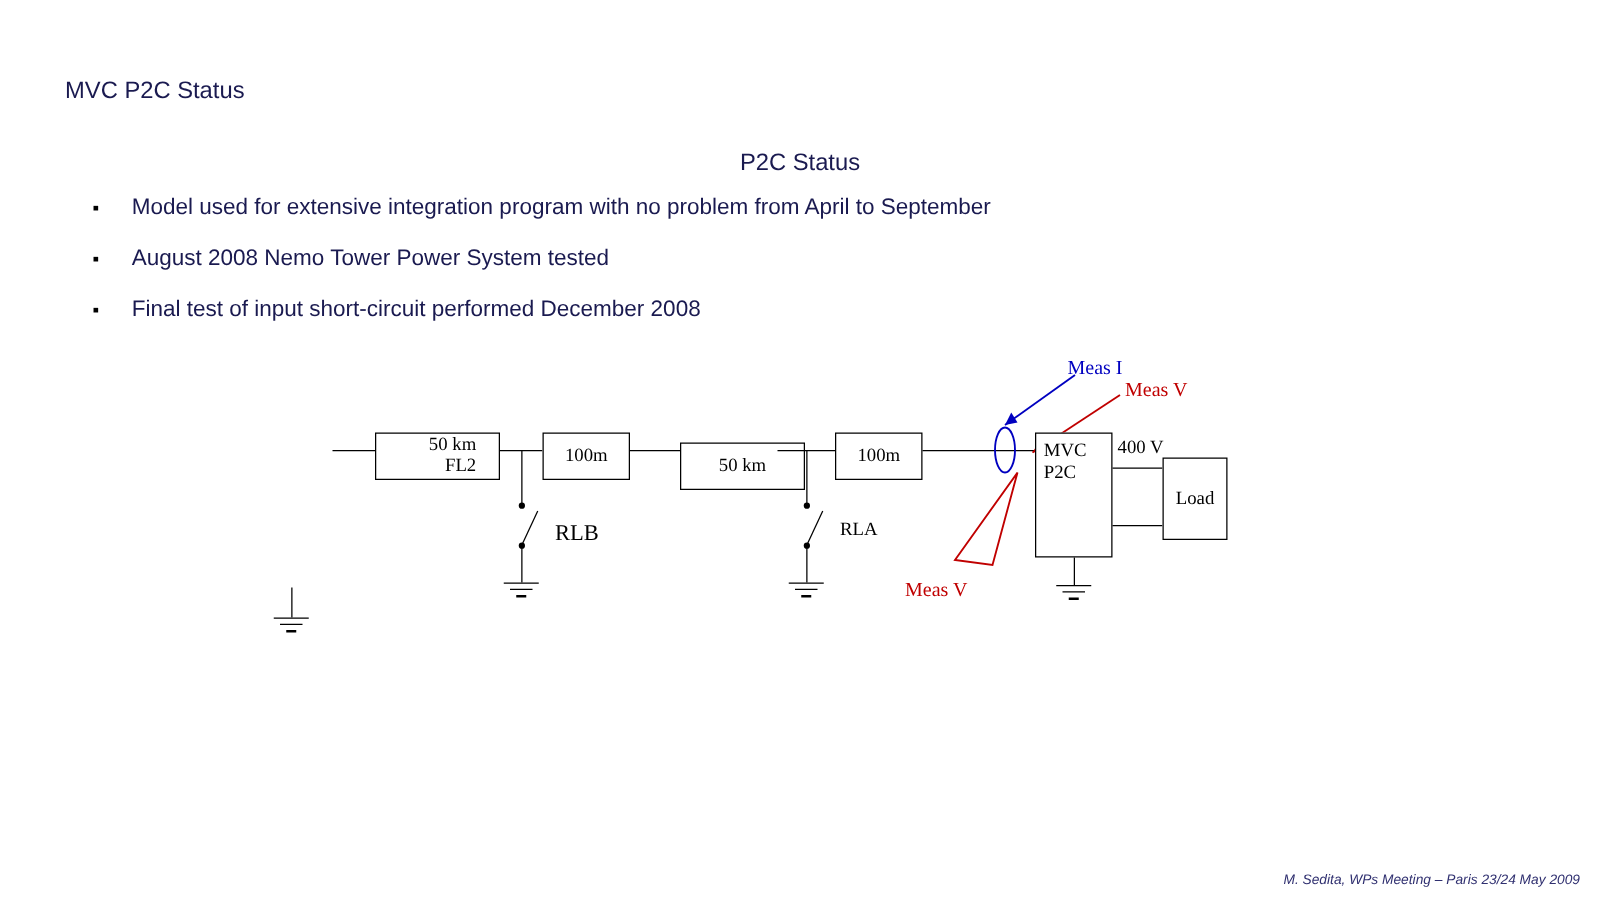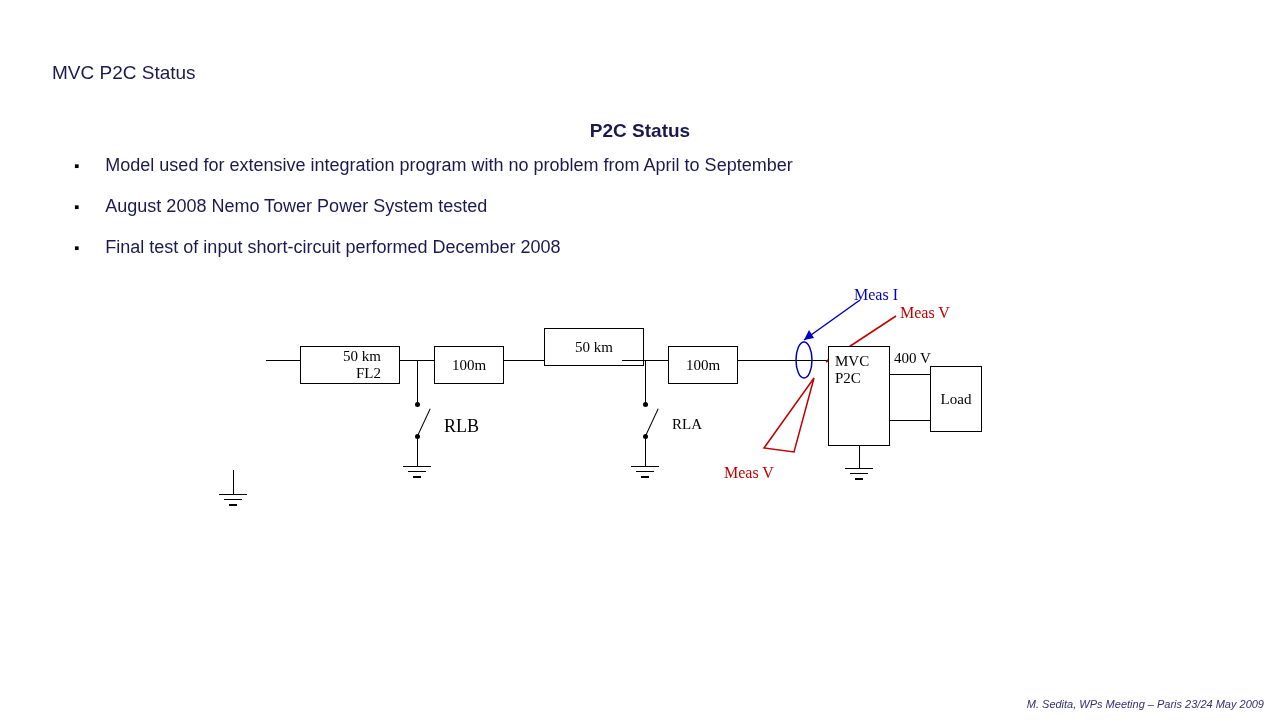--- a/index.html
+++ b/index.html
@@ -1,17 +1,17 @@
 <!DOCTYPE html>
 <html><head>
 <meta charset="utf-8">
 <style>
   html,body{margin:0;padding:0;font-family:"Trebuchet MS",Verdana,sans-serif;color:#202060;background:#fff;width:1280px;height:720px;position:relative}
   .page-title{position:absolute;left:52px;top:62px;font-size:19px;font-weight:normal;color:#1a1a50}
-  .subtitle{position:absolute;left:0;right:0;top:120px;text-align:center;font-size:19px;font-weight:bold;color:#1a1a50}
+  .subtitle{position:absolute;left:0;right:0;top:120px;text-align:center;font-size:19px;font-weight:normal;color:#1a1a50}
   ul.bullets{position:absolute;left:74px;top:155px;list-style:none;padding:0;margin:0}
   ul.bullets li{margin:0 0 20px 0;font-size:18px;color:#1a1a50}
   ul.bullets li::before{content:"\25AA";color:#000;margin-right:26px;font-size:15px}
   .footer{position:absolute;right:16px;bottom:10px;font-size:11px;font-style:italic;color:#303070}
   
   .diagram{position:absolute;left:200px;top:300px;width:880px;height:280px}
   .dbox{position:absolute;border:1.2px solid #000;background:#fff;font-family:"Times New Roman",serif;color:#000;font-size:15px;display:flex;align-items:center;justify-content:center;text-align:right;padding:18px;box-sizing:border-box}
   .wire{position:absolute;background:#000}
   .vwire{width:1.2px}
   .hwire{height:1.2px}
@@ -61,21 +61,21 @@
   <div class="ground" style="left:203px;top:166px">
       <div class="g1"></div>
       <div class="g2"></div>
       <div class="g3"></div>
     </div>
   <div class="serif" style="position:absolute;left:244px;top:116px;font-size:18px;color:#000">RLB</div>
 
   <div class="dbox" style="left:234px;top:46px;width:70px;height:28px">100m</div>
   <div class="wire hwire" style="left:304px;top:60px;width:40px"></div>
 
-  <div class="dbox" style="left:344px;top:28px;width:100px;height:28px">50 km</div>
+  <div class="dbox" style="left:344px;top:54px;width:100px;height:28px">50 km</div>
   <div class="wire hwire" style="left:422px;top:60px;width:46px"></div>
 
   <div class="wire vwire" style="left:445px;top:60px;height:44px"></div>
   <div class="swnode" style="left:442.5px;top:102px"></div>
   <div class="switch" style="left:445px;top:106px"></div>
   <div class="swnode" style="left:442.5px;top:134px"></div>
   <div class="wire vwire" style="left:445px;top:138px;height:28px"></div>
   <div class="ground" style="left:431px;top:166px">
       <div class="g1"></div>
       <div class="g2"></div>

